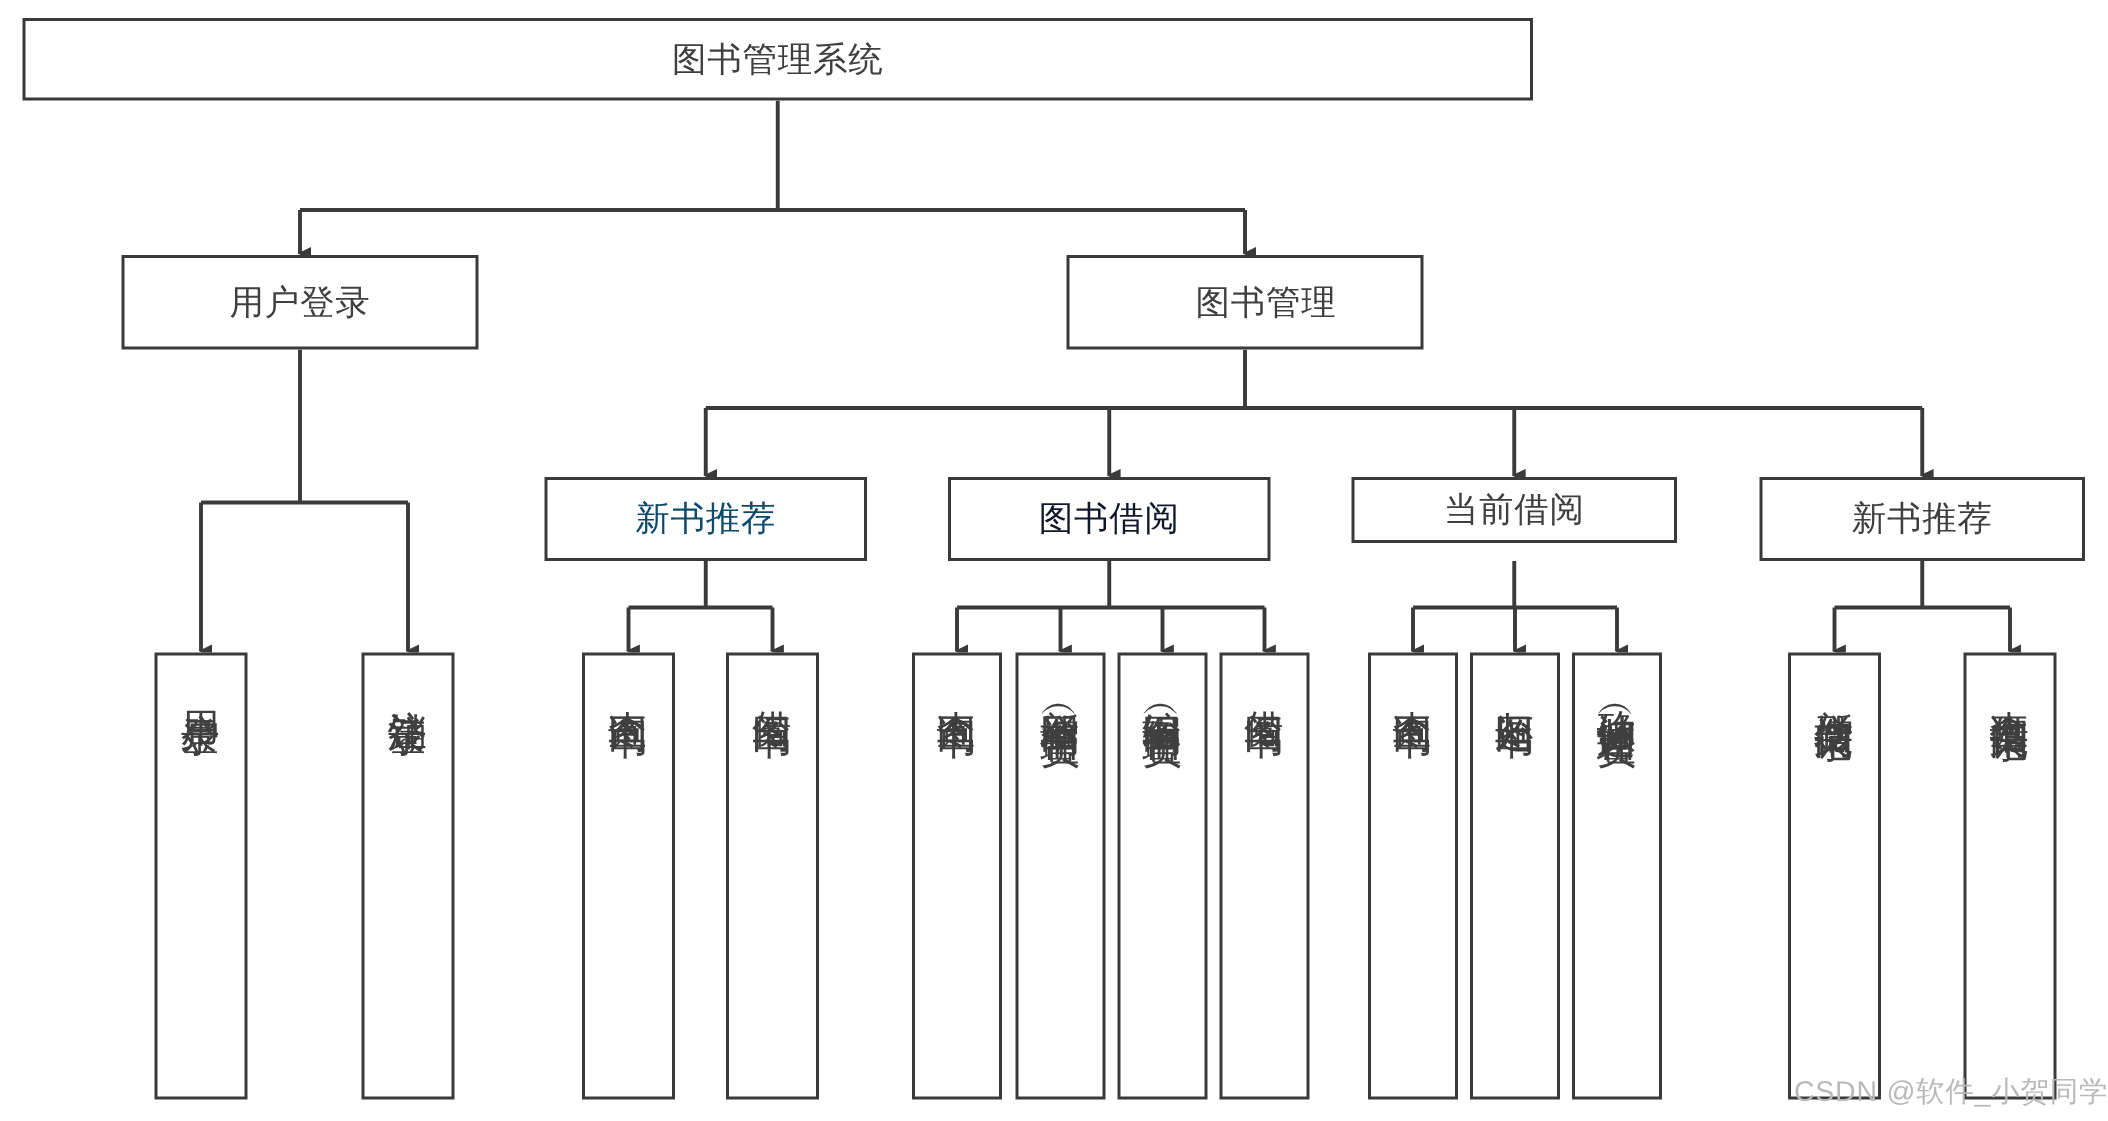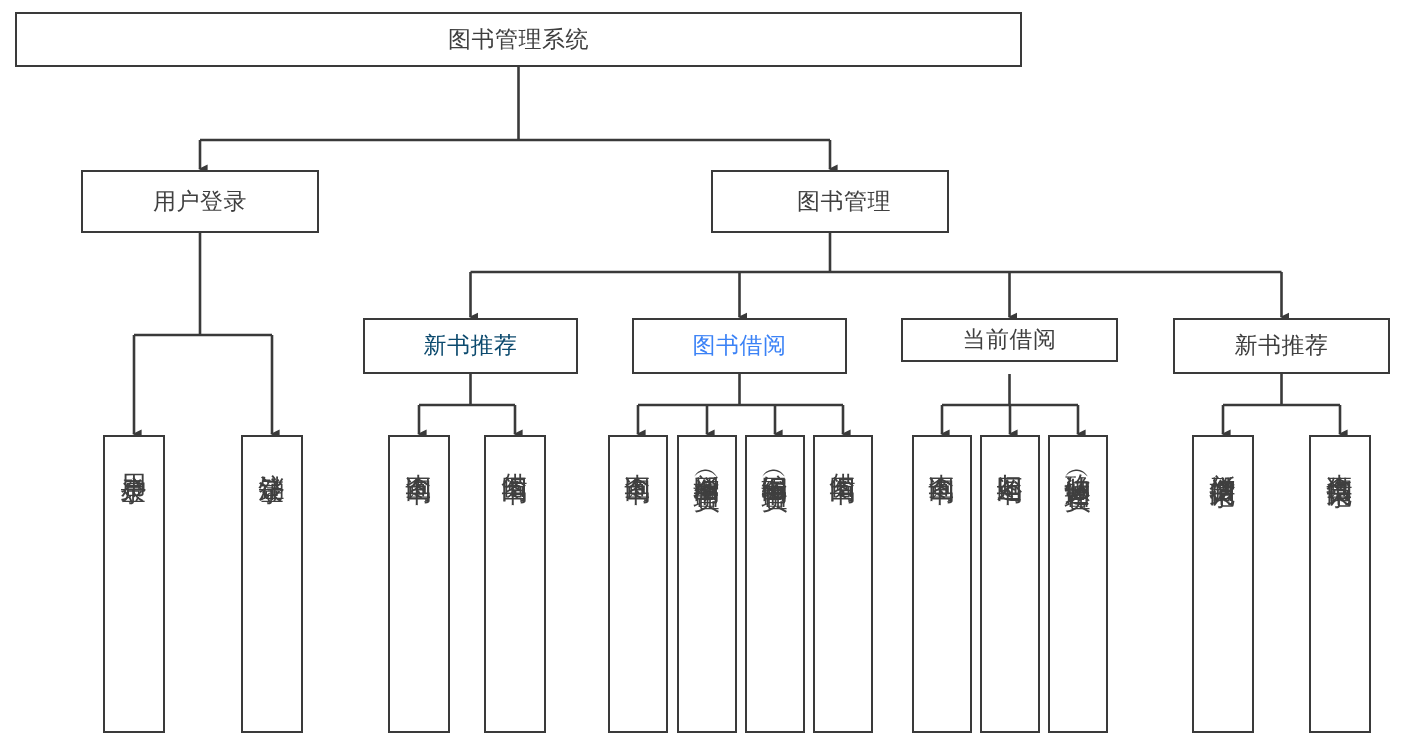--- a/index.html
+++ b/index.html
@@ -119,21 +119,21 @@
       <div class="node horizontal" style="left: 81px; top: 170px; width: 238px; height: 63px; border-color: rgb(58, 58, 58);">
         <span class="node-label" style="color: rgb(63, 63, 63);">用户登录</span>
       </div>
       <div class="node horizontal" style="left: 711px; top: 170px; width: 238px; height: 63px; border-color: rgb(58, 58, 58);">
         <span class="node-label" style="color: rgb(63, 63, 63); margin-left: 28px;">图书管理</span>
       </div>
       <div class="node horizontal" style="left: 363px; top: 318px; width: 215px; height: 56px; border-color: rgb(58, 58, 58);">
         <span class="node-label" style="color: #0c4a6e;">新书推荐</span>
       </div>
       <div class="node horizontal" style="left: 632px; top: 318px; width: 215px; height: 56px; border-color: rgb(58, 58, 58);">
-        <span class="node-label" style="color: #3b82f6;">图书借阅</span>
+        <span class="node-label" style="color: #0f172a;">图书借阅</span>
       </div>
       <div class="node horizontal" style="left: 901px; top: 318px; width: 217px; height: 44px; border-color: rgb(58, 58, 58);">
         <span class="node-label" style="color: rgb(63, 63, 63);">当前借阅</span>
       </div>
       <div class="node horizontal" style="left: 1173px; top: 318px; width: 217px; height: 56px; border-color: rgb(58, 58, 58);">
         <span class="node-label" style="color: rgb(63, 63, 63);">新书推荐</span>
       </div>
       <div class="node vertical" style="left: 103px; top: 435px; width: 62px; height: 298px; border-color: rgb(58, 58, 58);">
         <span class="node-label" style="color: rgb(63, 63, 63);">用户登录</span>
       </div>
@@ -167,13 +167,14 @@
       <div class="node vertical" style="left: 1048px; top: 435px; width: 60px; height: 298px; border-color: rgb(58, 58, 58);">
         <span class="node-label" style="color: rgb(63, 63, 63);">确认归还（管理员）</span>
       </div>
       <div class="node vertical" style="left: 1192px; top: 435px; width: 62px; height: 298px; border-color: rgb(58, 58, 58);">
         <span class="node-label" style="color: rgb(63, 63, 63);">新增借阅记录</span>
       </div>
       <div class="node vertical" style="left: 1309px; top: 435px; width: 62px; height: 298px; border-color: rgb(58, 58, 58);">
         <span class="node-label" style="color: rgb(63, 63, 63);">查询借阅记录</span>
       </div>
     </div>
+  <div class="watermark" style="left: 1196px; top: 715px;">CSDN @软件_小贺同学</div>
 </div>
 
 </body></html>

